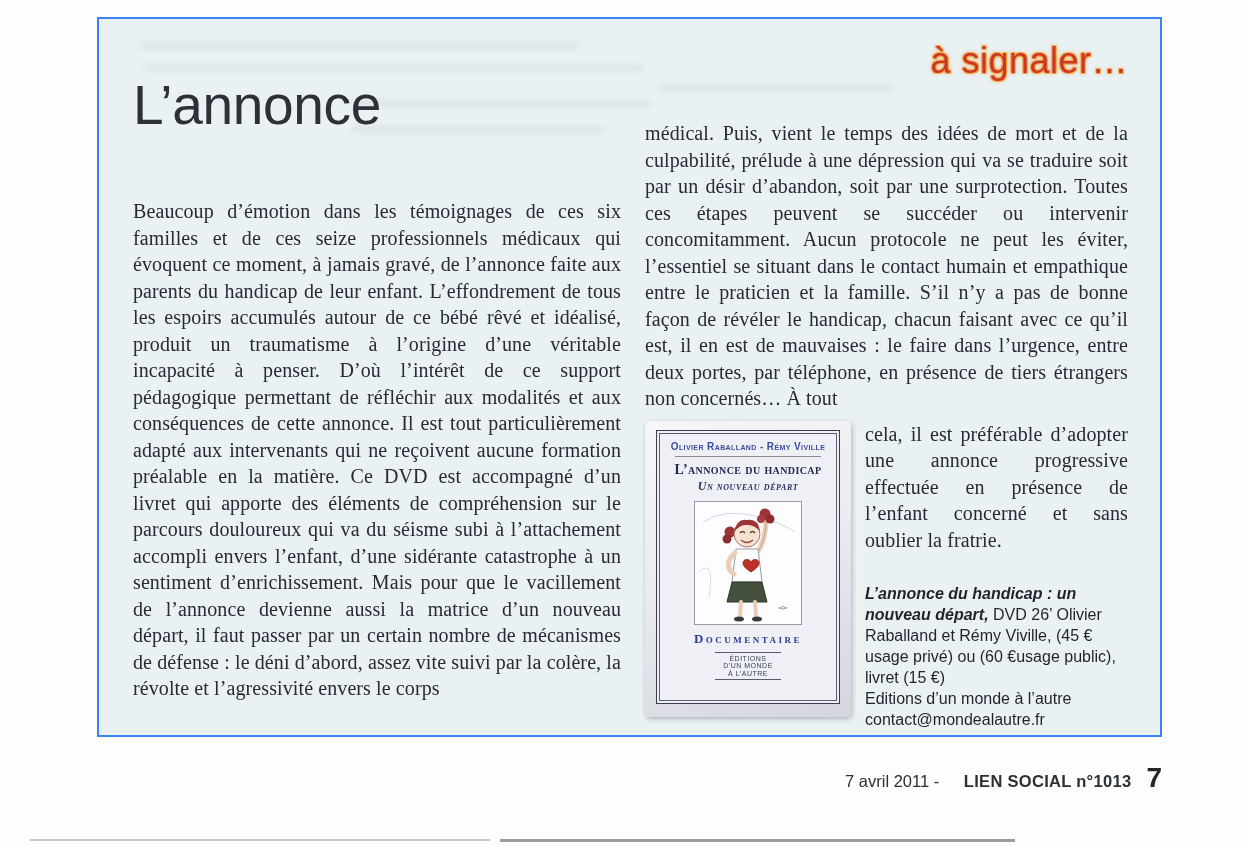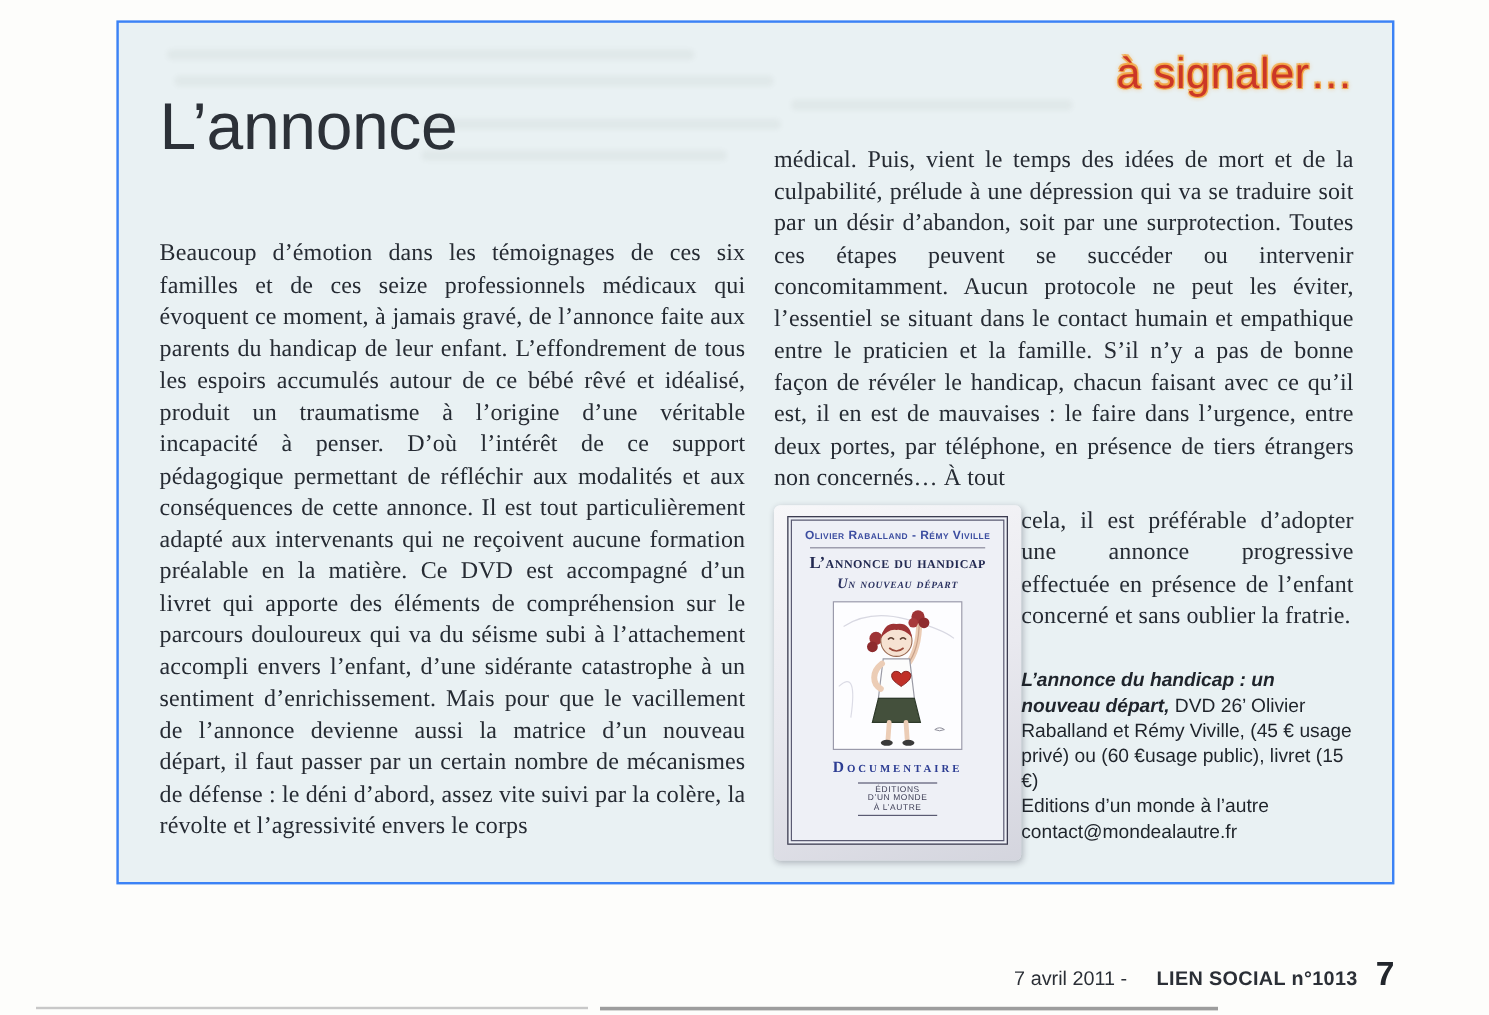--- a/index.html
+++ b/index.html
@@ -70,20 +70,21 @@
     left: 34px; top: 179px;
     width: 488px;
   }
   .col-right {
     position: absolute;
     left: 546px; top: 101px;
     width: 483px;
   }
   .media-row {
     display: flex;
+    gap: 14px;
     margin-top: 9px;
   }
   .dvd-photo {
     flex: 0 0 206px;
     height: 296px;
     background: linear-gradient(160deg, #f7f7f9 0%, #e9e9ef 50%, #d4d5de 100%);
     border-radius: 5px;
     box-shadow: 1px 2px 5px rgba(40,40,60,0.3);
     padding: 9px 11px 13px 11px;
   }
@@ -161,21 +162,21 @@
     margin-top: 30px;
     font-family: "Liberation Sans", sans-serif;
     font-size: 16px;
     line-height: 21px;
     color: #1f242b;
   }
   .caption-lead { font-weight: bold; font-style: italic; }
   .caption-line { display: block; }
   .footer {
     position: absolute;
-    right: 79px; top: 796px;
+    right: 79px; top: 762px;
     display: flex;
     align-items: baseline;
     color: #2b2f36;
   }
   .footer-date  { font-size: 16.5px; white-space: pre; }
   .footer-issue { font-size: 16.5px; font-weight: bold; letter-spacing: 0.3px; margin-left: 20px; }
   .footer-pagenum {
     font-size: 28px;
     font-weight: bold;
     margin-left: 15px;

